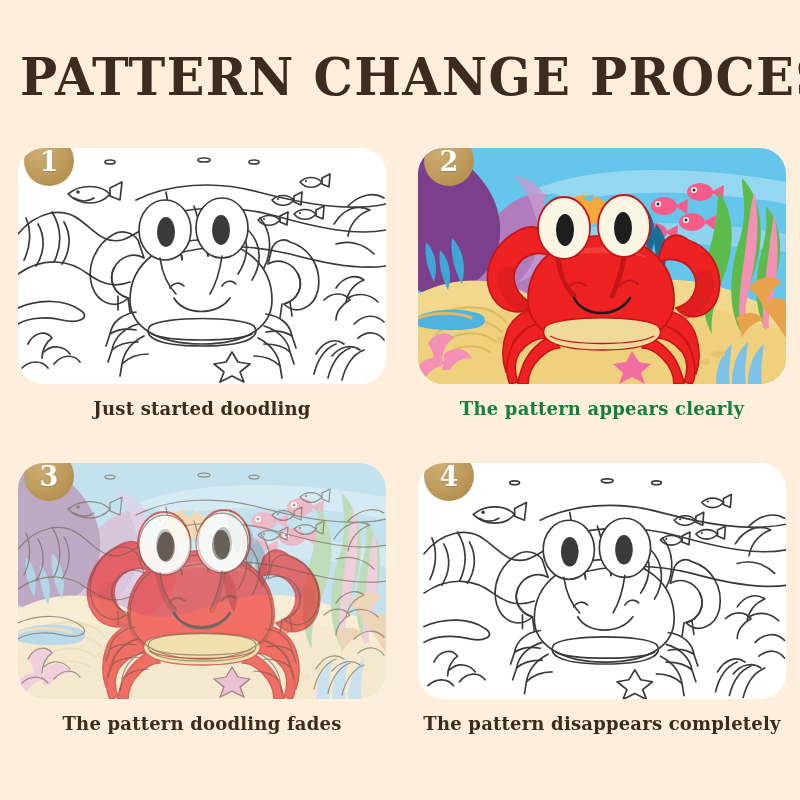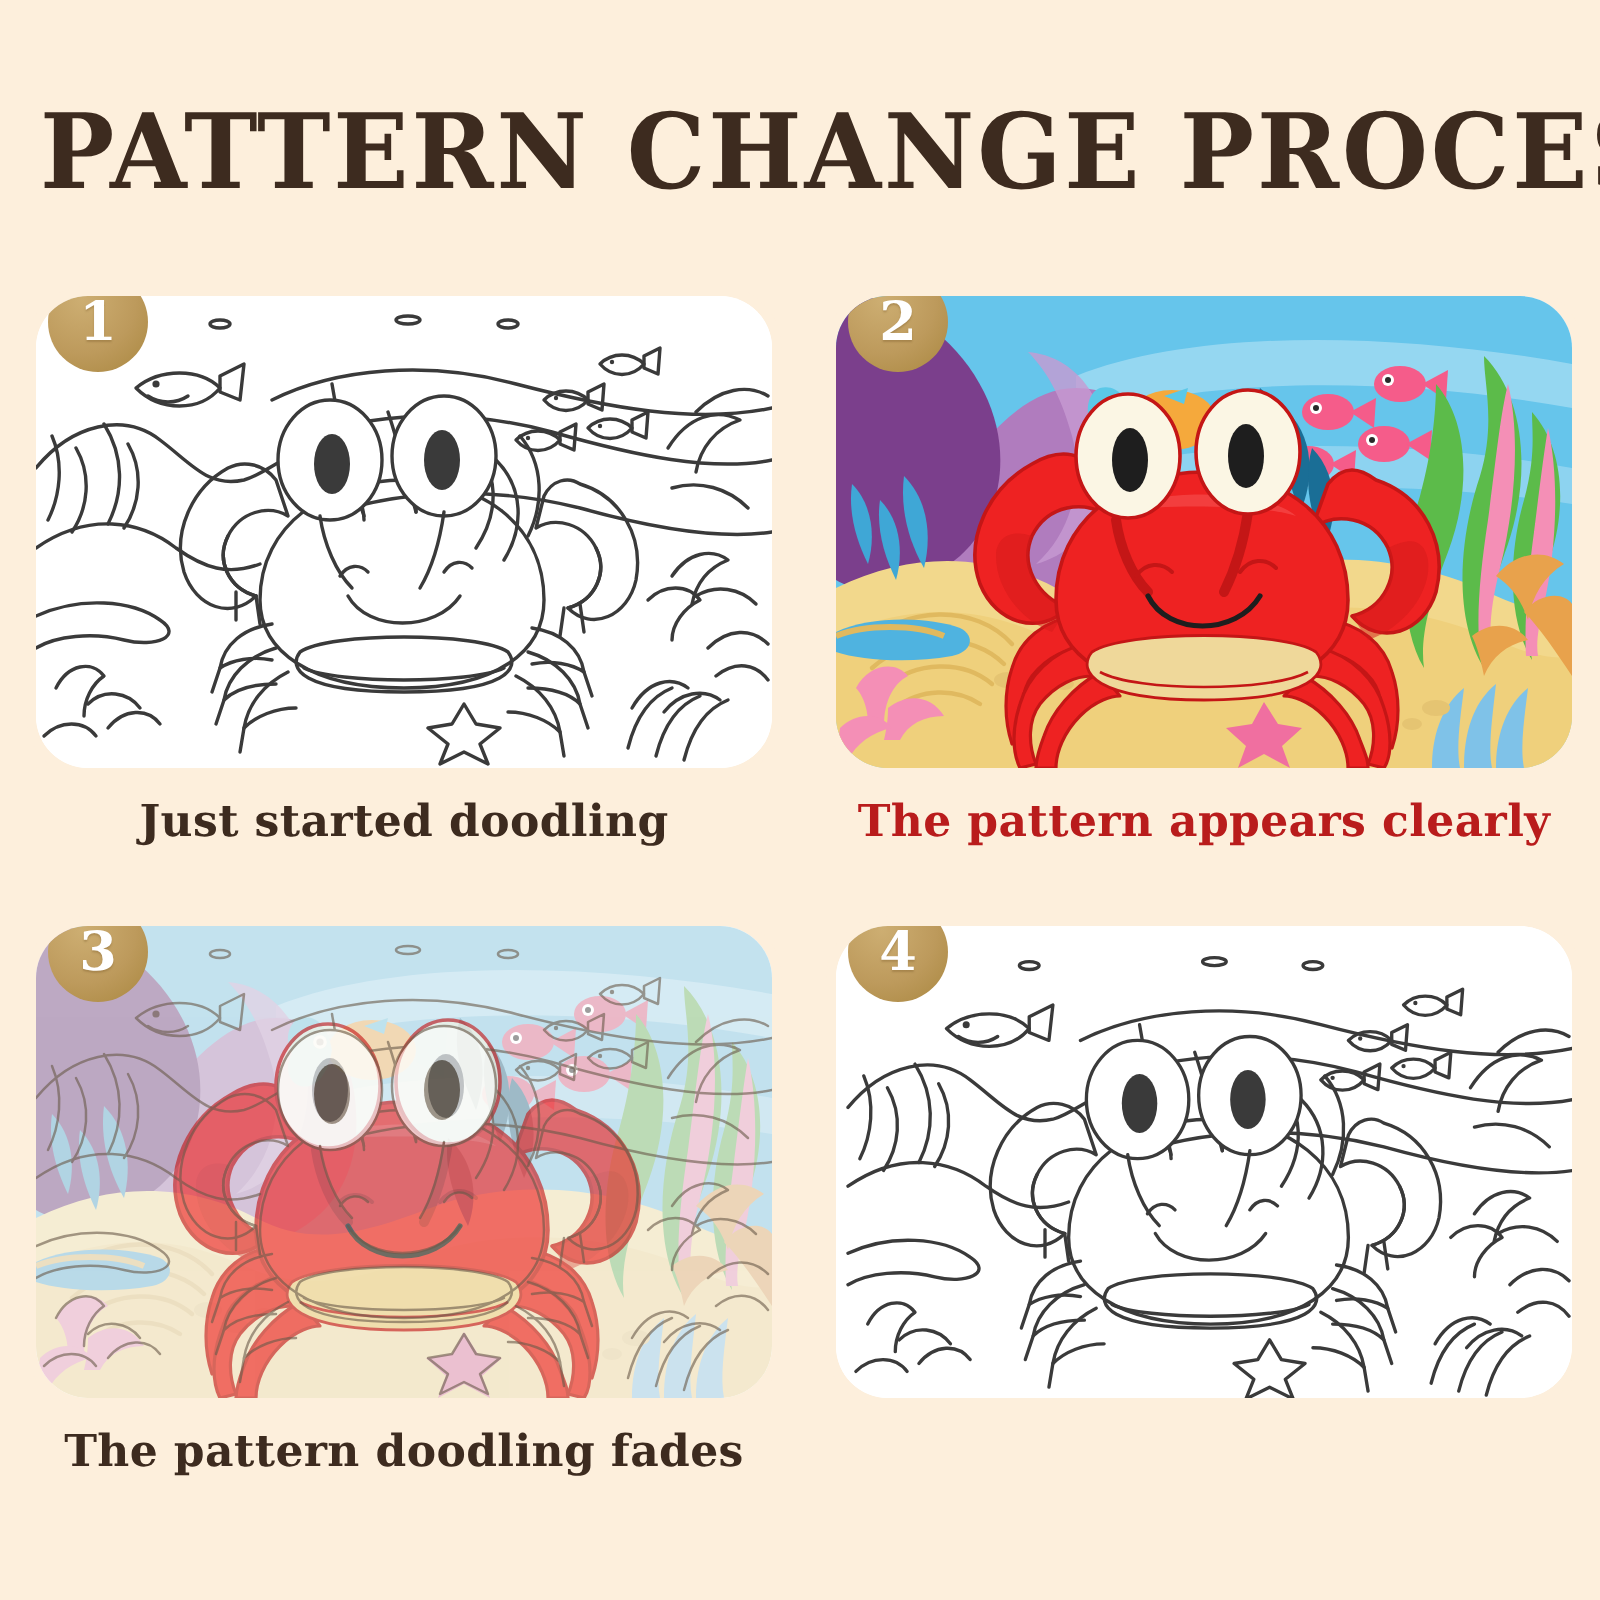--- a/index.html
+++ b/index.html
@@ -60,21 +60,21 @@
     z-index:6;
     text-shadow:0 1px 1px rgba(120,90,40,.35);
   }
 
   
   .caption{
     position:absolute;
     text-align:center;
     font-family:"DejaVu Serif","Liberation Serif",serif;
     font-weight:bold;
-    font-size:22px;
+    font-size:18px;
     color:#3D2B1F;
     letter-spacing:.2px;
     white-space:nowrap;
   }
   .c1{left:18px; top:398px;width:368px;}
   .c2{left:418px;top:398px;width:368px;}
   .c3{left:18px; top:713px;width:368px;}
   .c4{left:418px;top:713px;width:368px;}
 </style>
 </head>
@@ -362,21 +362,21 @@
             </g>
           </defs>
 
           <use href="#colorScene"></use>
           <use href="#colorCrab"></use>
         </svg>
       </div>
       <div class="badge">2</div>
     </div>
   </div>
-  <div class="caption c2" style="color: #b91c1c; text-align: center;">The pattern appears clearly</div>
+  <div class="caption c2" style="color: #15803d; text-align: center;">The pattern appears clearly</div>
 
   <div class="panel-wrap p3">
     <div class="panel">
       <div class="stage">
         <svg viewBox="0 0 368 236" xmlns="http://www.w3.org/2000/svg">
           <rect x="0" y="0" width="368" height="236" fill="#ffffff"></rect>
           <g opacity="0.46" style="filter:saturate(0.72)">
             <use href="#colorScene"></use>
           </g>
           <g opacity="0.62">
@@ -398,14 +398,15 @@
         <svg viewBox="0 0 368 236" xmlns="http://www.w3.org/2000/svg">
           <rect x="0" y="0" width="368" height="236" fill="#ffffff"></rect>
           <g stroke="#3A3A3A" stroke-width="1.7" stroke-linecap="round" stroke-linejoin="round" color="#3A3A3A" fill="none" transform="translate(6,6) scale(0.985)">
             <use href="#lineScene"></use>
           </g>
         </svg>
       </div>
       <div class="badge">4</div>
     </div>
   </div>
+  <div class="caption c4" style="color: rgb(61, 43, 31);">The pattern disappears completely</div>
 
 </div>
 
 </body></html>

